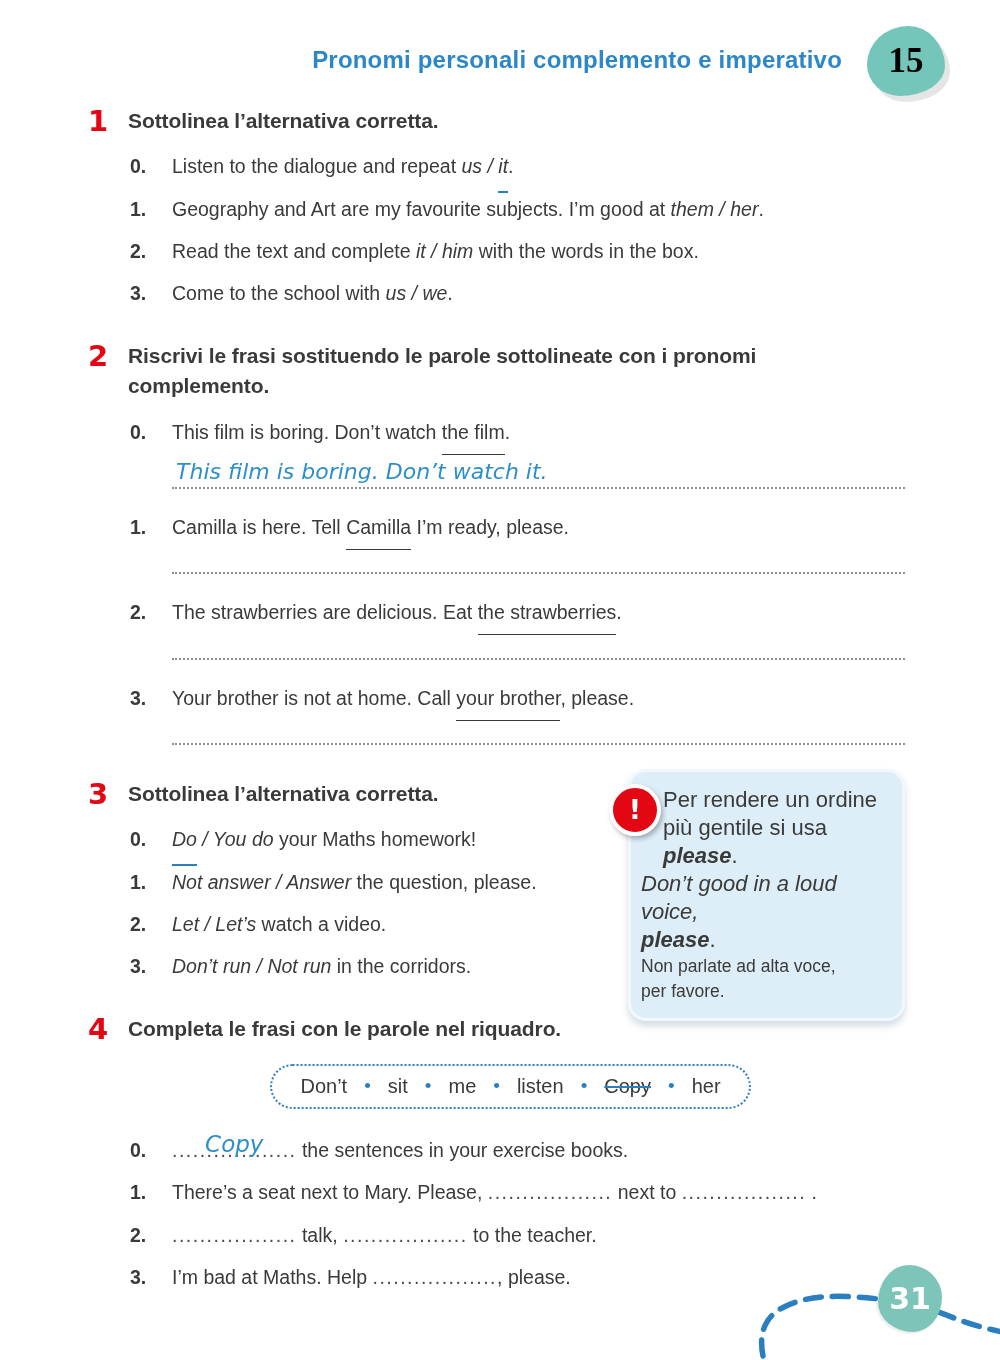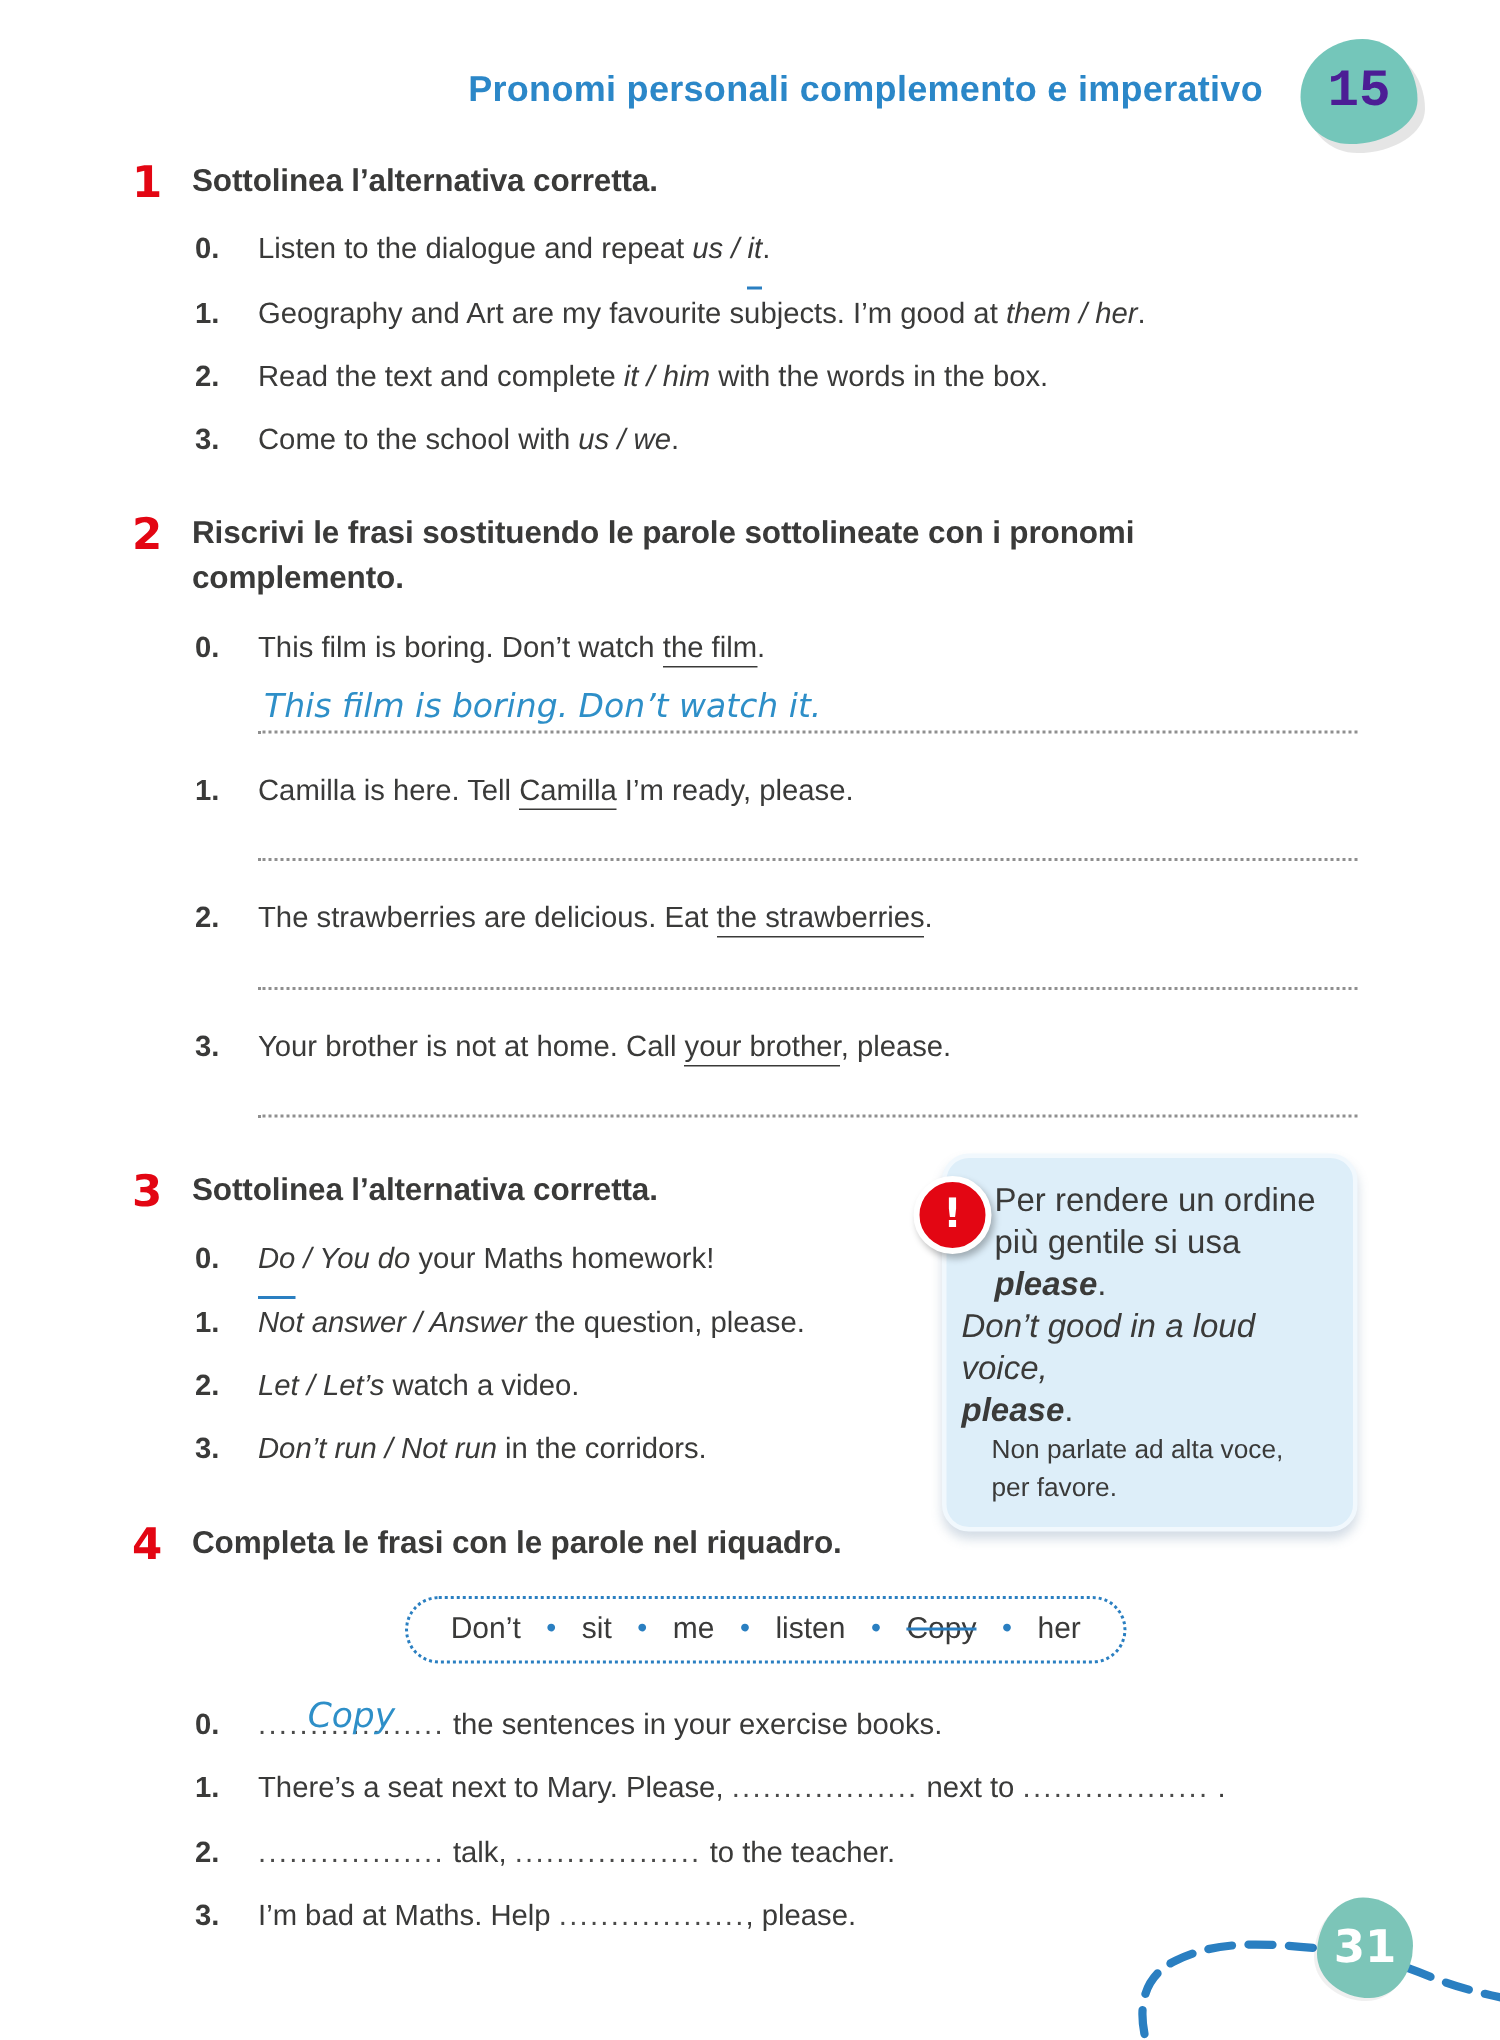--- a/index.html
+++ b/index.html
@@ -19,40 +19,40 @@
     letter-spacing:0.2px;
     padding-left:39px;
   }
   .unit-badge{
     position:absolute;top:26px;right:55px;
     width:78px;height:70px;
     background:#74c6ba;
     border-radius:53% 47% 58% 42% / 55% 58% 42% 45%;
     box-shadow:5px 6px 0 rgba(0,0,0,0.10);
     display:flex;align-items:center;justify-content:center;
-    color:#4c1d95;font-size:35px;font-weight:700;
-    font-family:Liberation Mono, monospace;
+    color:#000000;font-size:35px;font-weight:700;
+    font-family:Liberation Serif, serif;
   }
   
   .content{position:absolute;top:106px;left:88px;width:817px;}
   section.exercise{margin-bottom:34px;position:relative;}
   .ex-head{display:flex;align-items:flex-start;margin-bottom:17px;}
   .ex-num{
     flex:none;width:40px;
     color:#e30613;font-size:29px;font-weight:700;line-height:1.05;
     font-family:"DejaVu Sans", sans-serif;
   }
   .ex-title{margin:0;font-size:21px;font-weight:700;line-height:1.45;max-width:720px;letter-spacing:-0.1px;}
   ol.items{list-style:none;margin:0;padding:0 0 0 42px;}
   .item{display:flex;font-size:19.5px;line-height:1.35;margin-bottom:16px;}
   .item-num{flex:none;width:42px;font-weight:700;}
   .item-body{flex:1;min-width:0;}
   
   .seg.i{font-style:italic;}
-  .seg.u{border-bottom:1.5px solid currentColor;padding-bottom:1px;}
+  .seg.u{border-bottom:1.5px solid currentColor;padding-bottom:11px;}
   .seg.iu{font-style:italic;border-bottom:2.5px solid #2a7fc1;padding-bottom:14px;}
   .seg.bi{font-weight:700;font-style:italic;}
   .seg.dots{letter-spacing:1.5px;color:#4a4a49;}
   .hand{
     color:#2e8fc8;font-size:22px;font-style:italic;
     font-family:"DejaVu Sans", sans-serif;white-space:nowrap;
   }
   
   .answer-line{
     border-bottom:2.5px dotted #8f8f8f;
@@ -77,21 +77,21 @@
     position:absolute;left:-22px;top:12px;
     width:44px;height:44px;border-radius:50%;
     background:#e30613;border:4px solid #ffffff;
     box-shadow:2px 3px 5px rgba(0,0,0,0.28);
     display:flex;align-items:center;justify-content:center;
     color:#ffffff;font-size:27px;font-weight:700;
     font-family:"DejaVu Sans", sans-serif;
   }
   .callout-line{font-size:22px;line-height:28px;}
   .callout-line.indent{padding-left:22px;}
-  .callout-line.small{font-size:17.5px;line-height:25px;margin-left:20px;}
+  .callout-line.small{font-size:17.5px;line-height:25px;}
   
   .word-box{
     width:fit-content;margin:20px auto 28px;transform:translateX(14px);
     border:2.5px dotted #2a7fc1;border-radius:30px;
     padding:9px 28px;
     display:flex;align-items:center;gap:17px;
     font-size:20px;
   }
   .wb-sep{color:#2a7fc1;font-size:19px;}
   .wb-word.strike{

